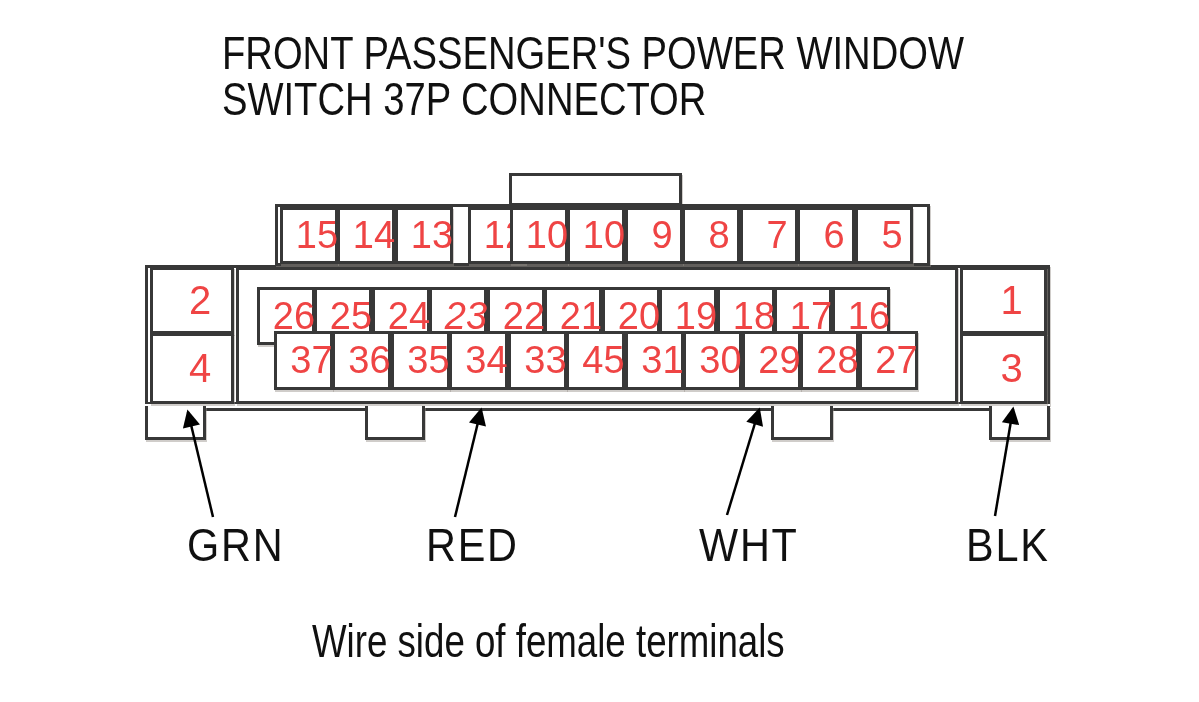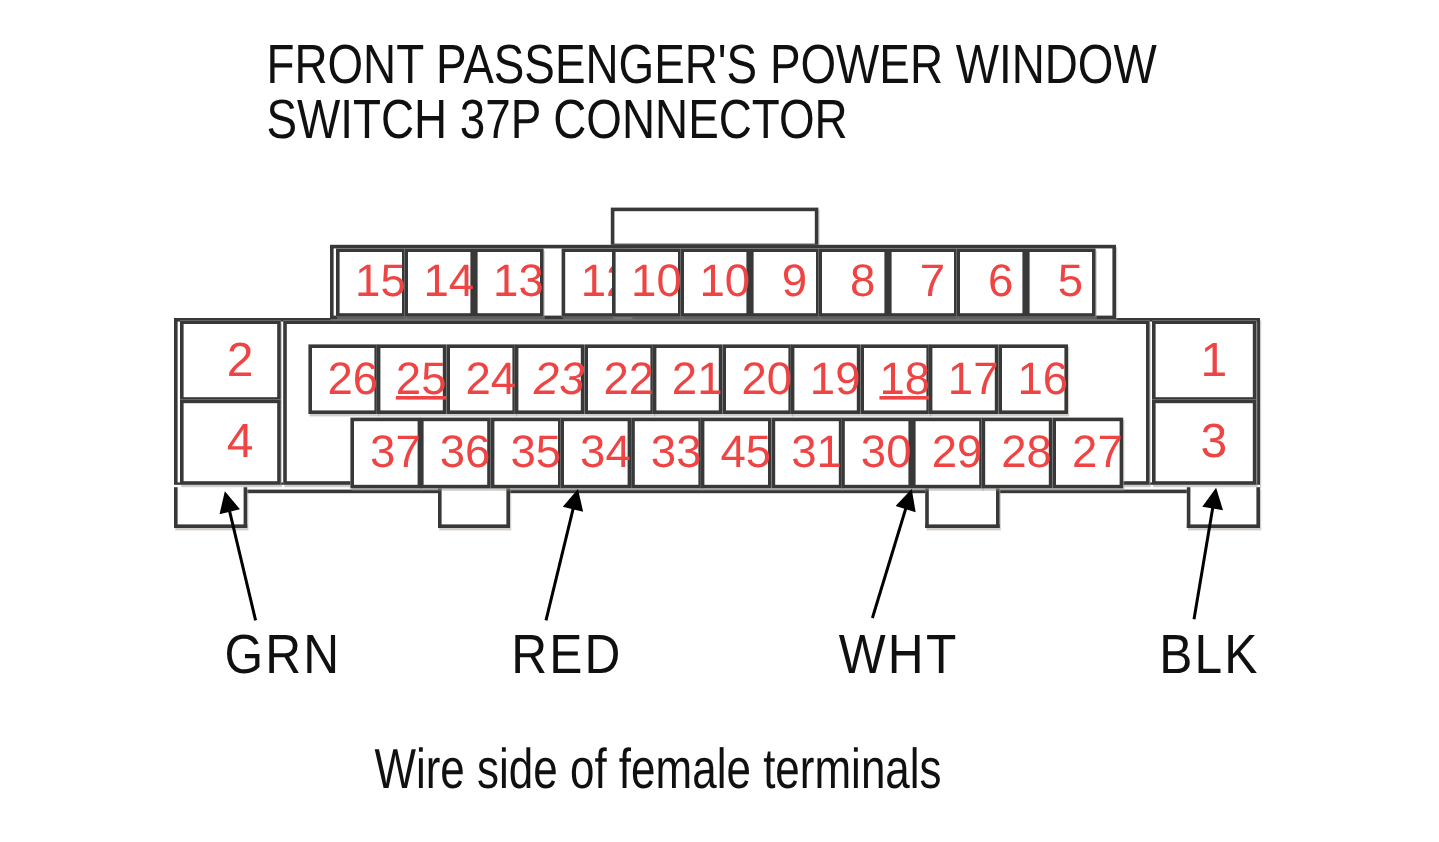--- a/index.html
+++ b/index.html
@@ -16,21 +16,21 @@
   .box{
     position:absolute;box-sizing:border-box;border:3px solid var(--line_color,#383838);
     background:#fff;box-shadow:1px 2px 0 rgba(150,145,138,.45);
   }
   .cell{
     display:flex;align-items:center;justify-content:center;
     font-size:38px;color:#ef4444;z-index:3;padding-left:16px;
   }
   .r1{top:207px;height:57px;width:58px;}
   .r2{top:287px;height:58px;width:58px;}
-  .r3{top:348px;height:59px;width:59px;margin-left:18px;}
+  .r3{top:331px;height:59px;width:59px;}
   .side{font-size:40px;}
   .leg{
     position:absolute;box-sizing:border-box;background:#fff;z-index:2;
     border:3px solid var(--line_color,#383838);border-top:none;
     box-shadow:1px 2px 0 rgba(150,145,138,.45);
   }
   .strip{
     position:absolute;box-sizing:border-box;background:#fff;z-index:1;
     border-bottom:3px solid var(--line_color,#383838);
   }

